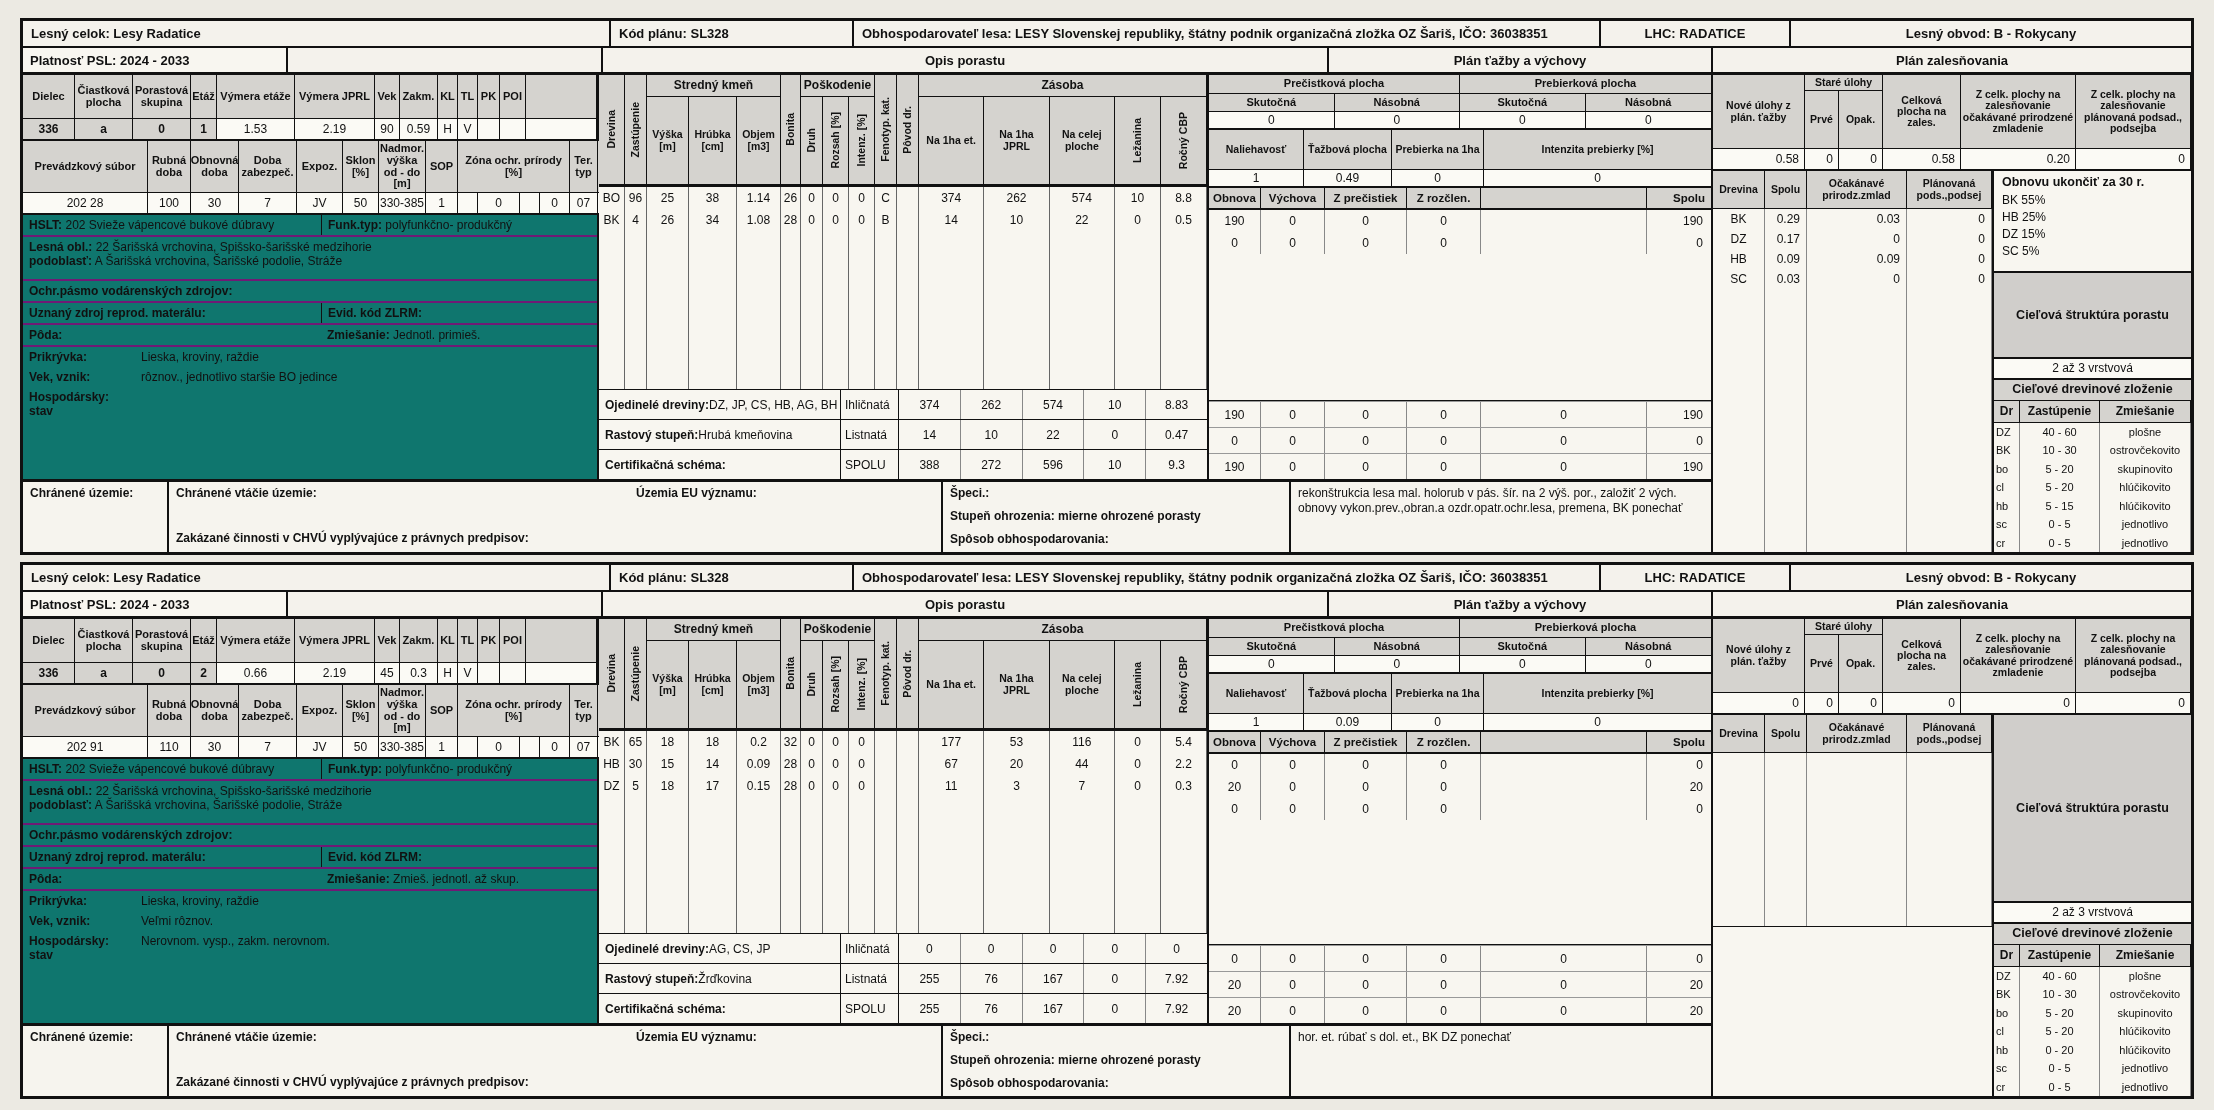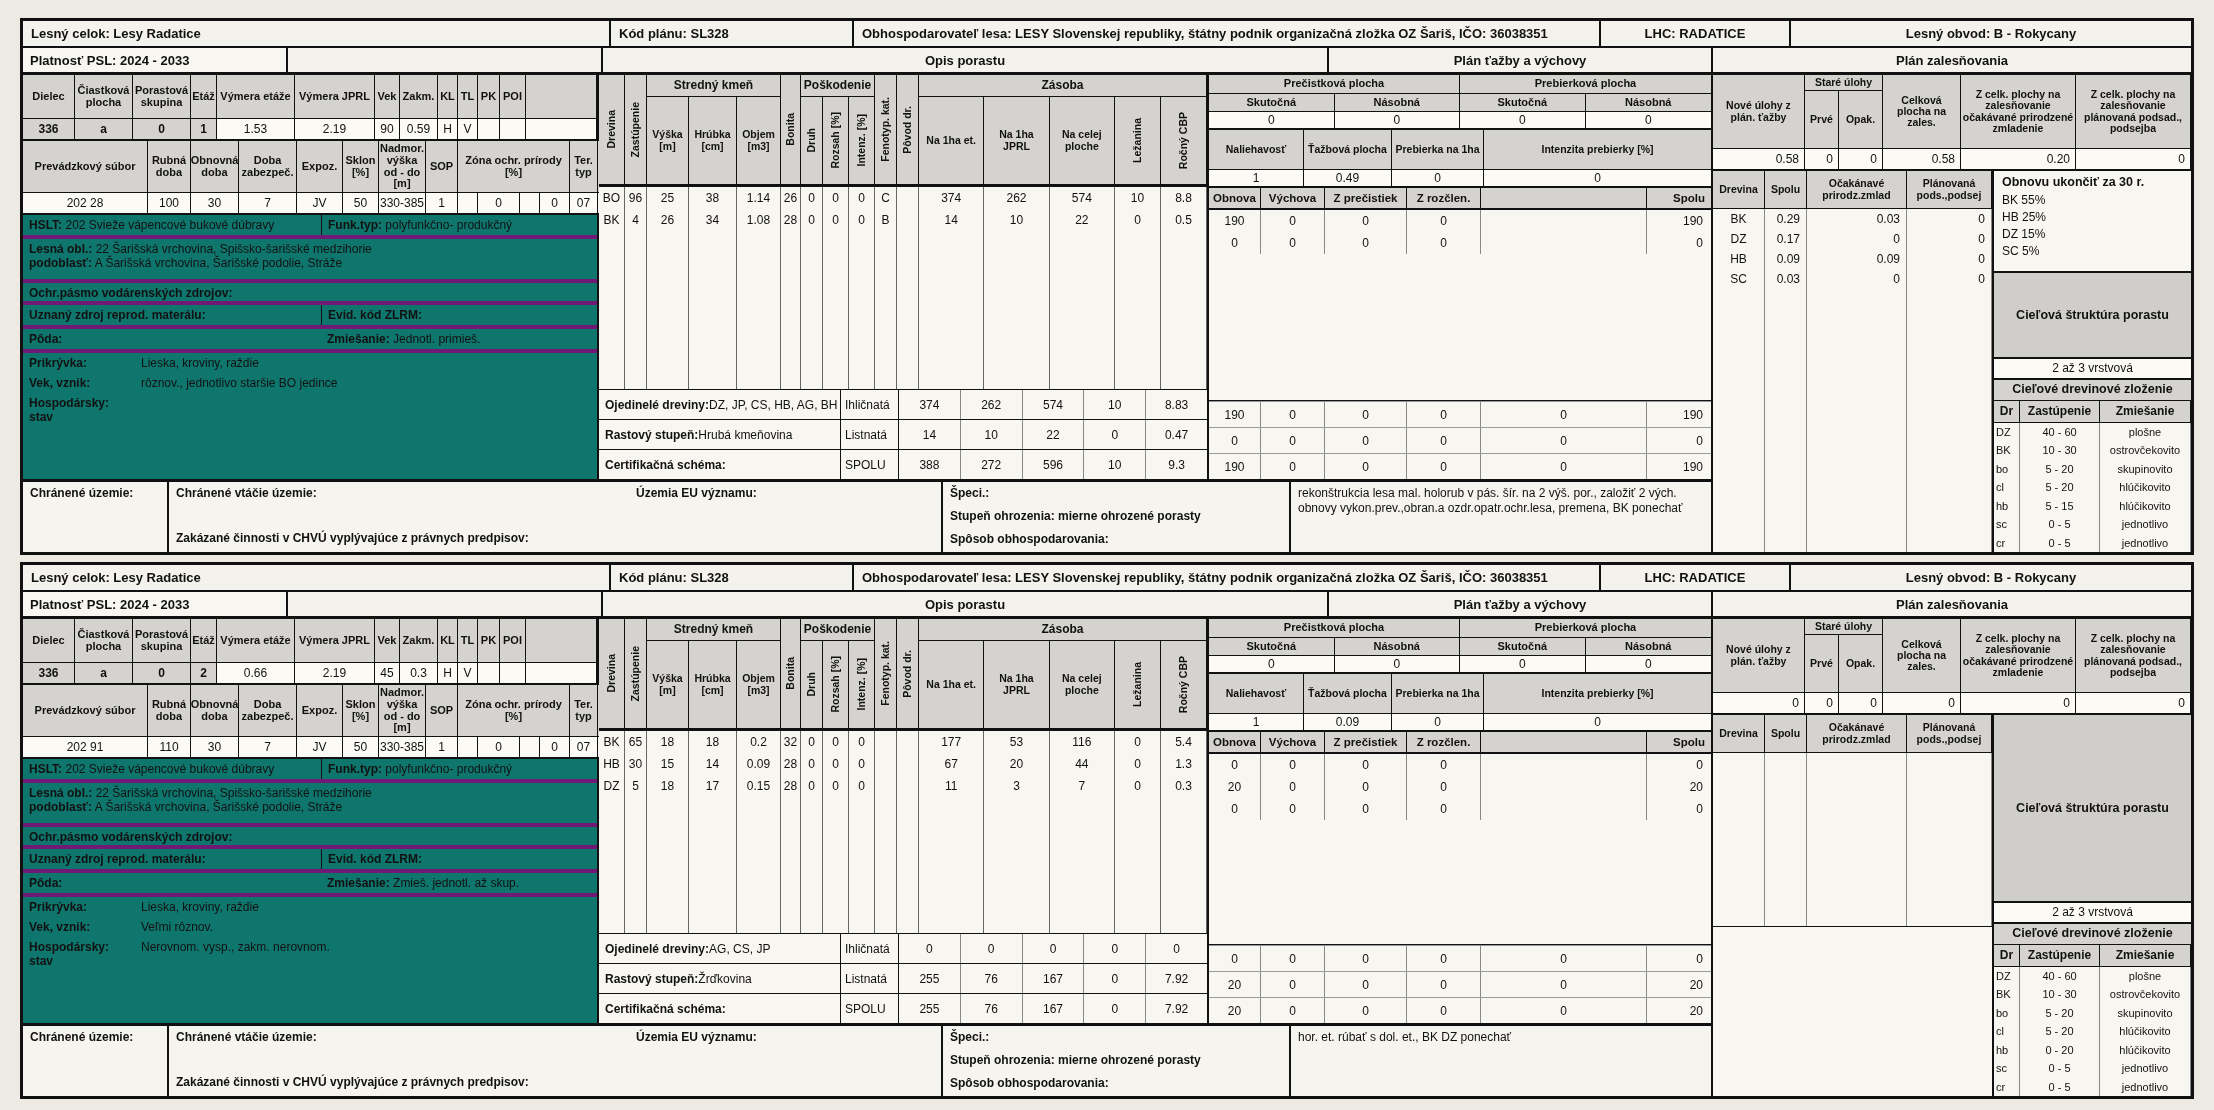--- a/index.html
+++ b/index.html
@@ -44,21 +44,21 @@
        border-bottom:2px solid #111}
   .ida .h{height:44px;font-size:11px;border-right:1px solid #111;border-bottom:1px solid #111;padding:1px}
   .ida .v{height:20px;display:flex;align-items:center;justify-content:center;border-right:1px solid #111;font-size:12px}
   .ida .g2{background:#d5d3cf;font-weight:bold}
   .idb{display:grid;grid-template-columns:125px 43px 48px 58px 46px 36px 1fr 32px 20px 42px 20px 30px 28px 50px;
        border-bottom:2px solid #111}
   .idb .h{height:52px;font-size:11px;border-right:1px solid #111;border-bottom:1px solid #111;padding:1px}
   .idb .zona{grid-column:span 4}
   .idb .v{height:20px;display:flex;align-items:center;justify-content:center;border-right:1px solid #111;font-size:12px}
   
-  .lrow{border-bottom:4px solid #701a75;font-size:12px;padding:3px 6px;flex:none}
+  .lrow{border-bottom:2px solid #701a75;font-size:12px;padding:3px 6px;flex:none}
   .lr-split{display:grid;grid-template-columns:298px 1fr;padding:0}
   .lr-split>div{padding:3px 6px}
   .lr-split>div:last-child{border-left:1px solid #111}
   .lr-pair{display:grid;grid-template-columns:298px 1fr;padding:0}
   .lr-pair>div{padding:3px 6px}
   .lab-col{display:grid;grid-template-columns:112px 1fr;padding:0}
   .lab-col>div{padding:3px 6px}
   .hosp{flex:1;border-bottom:none}
   
   .mhead{display:grid;grid-template-columns:var(--midcols);grid-template-rows:22px 88px;
@@ -837,21 +837,21 @@
               <div>28</div>
               <div>0</div>
               <div>0</div>
               <div>0</div>
               <div></div>
               <div></div>
               <div>67</div>
               <div>20</div>
               <div>44</div>
               <div>0</div>
-              <div>1.3</div>
+              <div>2.2</div>
             </div>
                 <div class="mrow">
               <div>DZ</div>
               <div>5</div>
               <div>18</div>
               <div>17</div>
               <div>0.15</div>
               <div>28</div>
               <div>0</div>
               <div>0</div>

